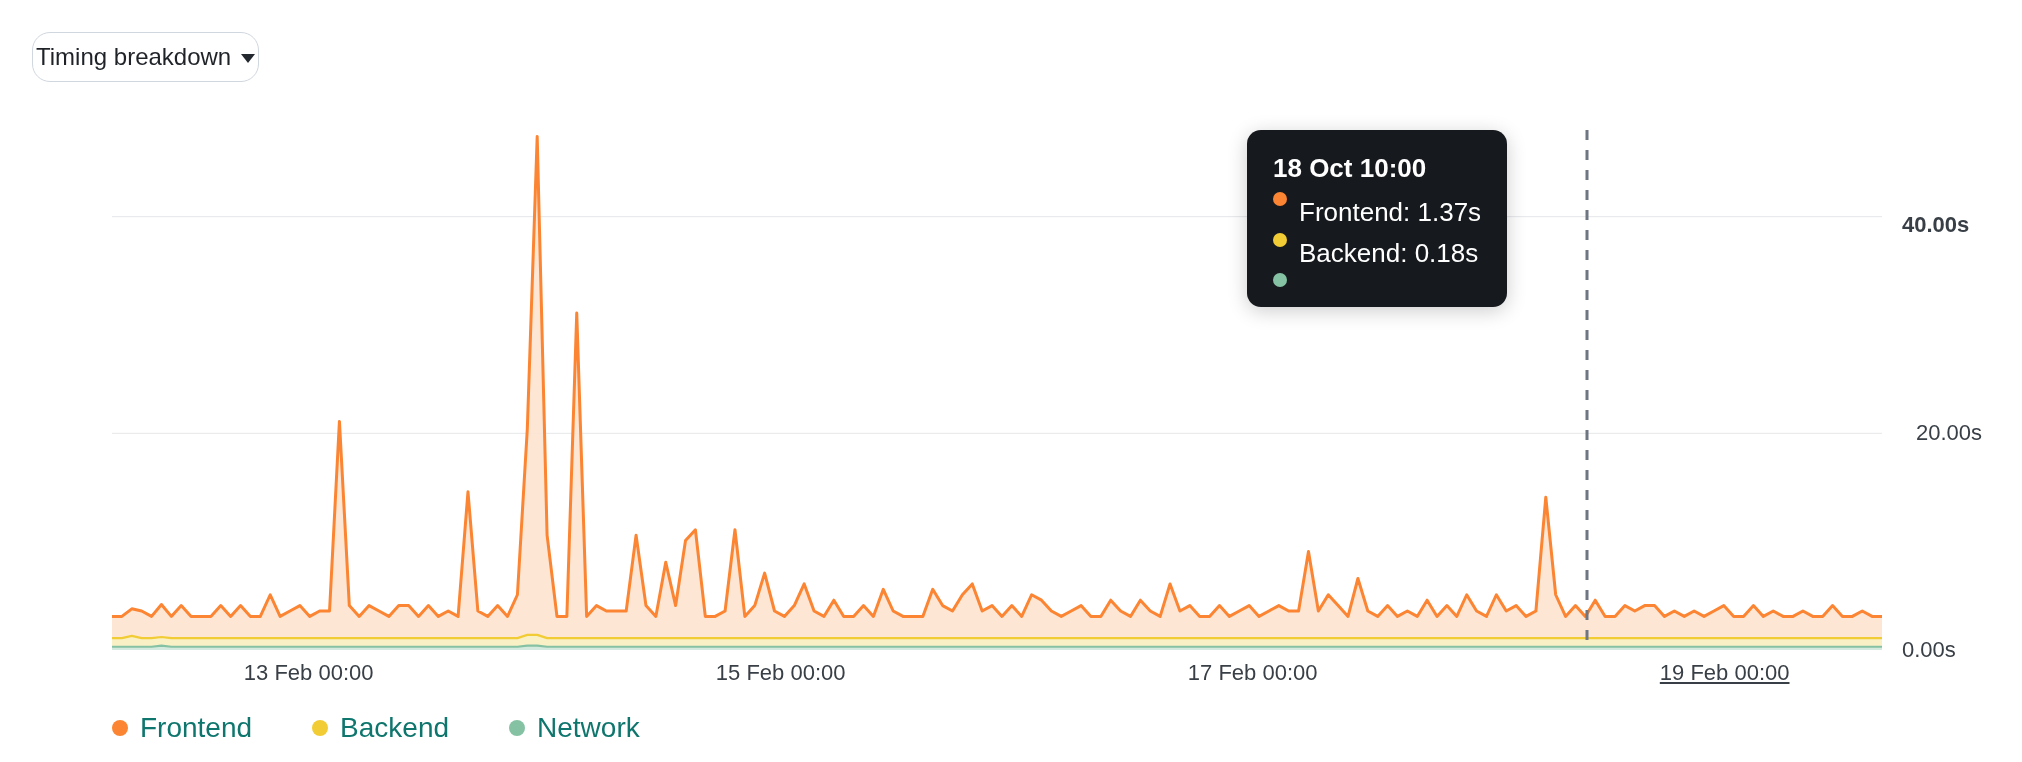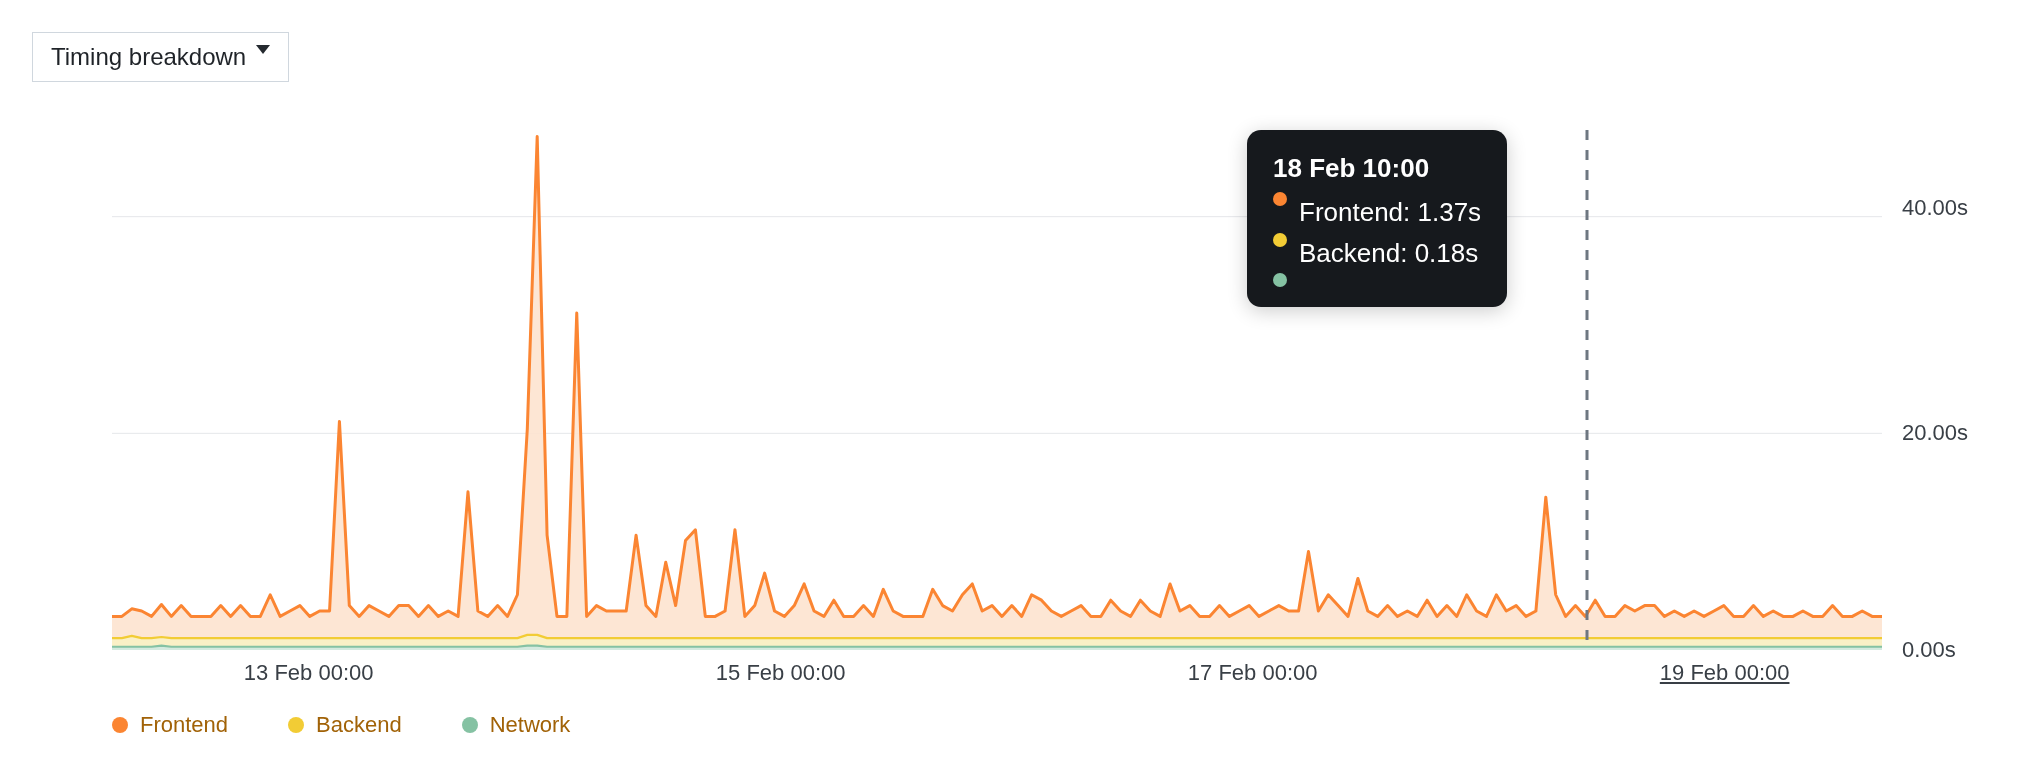--- a/index.html
+++ b/index.html
@@ -15,24 +15,25 @@
   .root {
     position: relative;
     width: 2022px;
     height: 762px;
   }
   .dropdown {
     position: absolute;
     top: 32px;
     left: 32px;
     display: inline-flex;
+    align-items: center;
     gap: 10px;
-    padding: 10px 18px;
+    padding: 10px 3px;
     border: 1px solid #d0d7de;
-    border-radius: 0;
+    border-radius: 18px;
     background: #fff;
     font-size: 24px;
     font-weight: 400;
     cursor: pointer;
     user-select: none;
   }
   .caret {
     width: 0; height: 0;
     border-left: 7px solid transparent;
     border-right: 7px solid transparent;
@@ -69,22 +70,22 @@
     white-space: nowrap;
   }
   .x-tick { top: 530px; transform: translateX(-50%); }
   .y-tick { left: 1790px; transform: translateY(-50%); }
   .legend {
     position: absolute;
     left: 112px;
     top: 712px;
     display: flex;
     gap: 60px;
-    font-size: 22px;
-    color: #a16207;
+    font-size: 28px;
+    color: #0f766e;
   }
   .legend-item {
     display: flex;
     align-items: center;
     gap: 12px;
   }
   .dot {
     width: 16px; height: 16px; border-radius: 50%;
   }
   .tooltip {
@@ -119,31 +120,31 @@
         <path d="M 0 516.75 L 9.888268156424598 516.75 L 19.776536312849164 516.75 L 29.664804469273722 516.75 L 39.55307262569833 516.75 L 49.44134078212289 515.6666666666666 L 59.32960893854749 516.75 L 69.21787709497207 516.75 L 79.10614525139665 516.75 L 88.99441340782123 516.75 L 98.88268156424579 516.75 L 108.77094972067037 516.75 L 118.65921787709497 516.75 L 128.54748603351956 516.75 L 138.43575418994413 516.75 L 148.3240223463687 516.75 L 158.2122905027933 516.75 L 168.10055865921788 516.75 L 177.98882681564245 516.75 L 187.87709497206703 516.75 L 197.76536312849157 516.75 L 207.6536312849162 516.75 L 217.54189944134075 516.75 L 227.43016759776538 516.75 L 237.31843575418995 516.75 L 247.20670391061452 516.75 L 257.0949720670391 516.75 L 266.9832402234637 516.75 L 276.87150837988827 516.75 L 286.7597765363128 516.75 L 296.6480446927374 516.75 L 306.536312849162 516.75 L 316.4245810055866 516.75 L 326.3128491620112 516.75 L 336.20111731843576 516.75 L 346.0893854748603 516.75 L 355.9776536312849 516.75 L 365.86592178770957 516.75 L 375.75418994413405 516.75 L 385.64245810055866 516.75 L 395.53072625698314 516.75 L 405.41899441340786 516.75 L 415.3072625698324 515.6666666666666 L 425.195530726257 515.6666666666666 L 435.0837988826815 516.75 L 444.97206703910615 516.75 L 454.86033519553075 516.75 L 464.7486033519553 516.75 L 474.6368715083799 516.75 L 484.52513966480444 516.75 L 494.41340782122904 516.75 L 504.3016759776536 516.75 L 514.1899441340782 516.75 L 524.0782122905028 516.75 L 533.9664804469274 516.75 L 543.8547486033519 516.75 L 553.7430167597765 516.75 L 563.6312849162011 516.75 L 573.5195530726256 516.75 L 583.4078212290502 516.75 L 593.2960893854748 516.75 L 603.1843575418994 516.75 L 613.072625698324 516.75 L 622.9608938547486 516.75 L 632.8491620111732 516.75 L 642.7374301675977 516.75 L 652.6256983240224 516.75 L 662.5139664804469 516.75 L 672.4022346368715 516.75 L 682.290502793296 516.75 L 692.1787709497206 516.75 L 702.0670391061453 516.75 L 711.9553072625698 516.75 L 721.8435754189944 516.75 L 731.7318435754191 516.75 L 741.6201117318435 516.75 L 751.5083798882681 516.75 L 761.3966480446927 516.75 L 771.2849162011173 516.75 L 781.1731843575419 516.75 L 791.0614525139663 516.75 L 800.9497206703911 516.75 L 810.8379888268157 516.75 L 820.7262569832401 516.75 L 830.6145251396648 516.75 L 840.5027932960894 516.75 L 850.391061452514 516.75 L 860.2793296089385 516.75 L 870.167597765363 516.75 L 880.0558659217877 516.75 L 889.9441340782123 516.75 L 899.8324022346368 516.75 L 909.7206703910615 516.75 L 919.608938547486 516.75 L 929.4972067039106 516.75 L 939.3854748603353 516.75 L 949.2737430167598 516.75 L 959.1620111731844 516.75 L 969.0502793296089 516.75 L 978.9385474860336 516.75 L 988.8268156424581 516.75 L 998.7150837988827 516.75 L 1008.6033519553072 516.75 L 1018.4916201117319 516.75 L 1028.3798882681565 516.75 L 1038.268156424581 516.75 L 1048.1564245810057 516.75 L 1058.04469273743 516.75 L 1067.932960893855 516.75 L 1077.8212290502793 516.75 L 1087.7094972067039 516.75 L 1097.5977653631285 516.75 L 1107.486033519553 516.75 L 1117.3743016759774 516.75 L 1127.2625698324023 516.75 L 1137.1508379888269 516.75 L 1147.0391061452513 516.75 L 1156.927374301676 516.75 L 1166.8156424581005 516.75 L 1176.7039106145253 516.75 L 1186.5921787709497 516.75 L 1196.4804469273743 516.75 L 1206.3687150837989 516.75 L 1216.2569832402235 516.75 L 1226.145251396648 516.75 L 1236.0335195530727 516.75 L 1245.9217877094973 516.75 L 1255.8100558659216 516.75 L 1265.6983240223465 516.75 L 1275.5865921787708 516.75 L 1285.4748603351954 516.75 L 1295.36312849162 516.75 L 1305.2513966480449 516.75 L 1315.1396648044692 516.75 L 1325.0279329608938 516.75 L 1334.9162011173185 516.75 L 1344.804469273743 516.75 L 1354.6927374301677 516.75 L 1364.581005586592 516.75 L 1374.4692737430169 516.75 L 1384.3575418994412 516.75 L 1394.2458100558658 516.75 L 1404.1340782122907 516.75 L 1414.022346368715 516.75 L 1423.9106145251396 516.75 L 1433.7988826815642 516.75 L 1443.6871508379888 516.75 L 1453.5754189944134 516.75 L 1463.4636871508383 516.75 L 1473.3519553072626 516.75 L 1483.240223463687 516.75 L 1493.1284916201118 516.75 L 1503.0167597765362 516.75 L 1512.905027932961 516.75 L 1522.7932960893854 516.75 L 1532.68156424581 516.75 L 1542.5698324022346 516.75 L 1552.4581005586595 516.75 L 1562.3463687150838 516.75 L 1572.2346368715084 516.75 L 1582.1229050279326 516.75 L 1592.0111731843576 516.75 L 1601.8994413407822 516.75 L 1611.7877094972066 516.75 L 1621.6759776536314 516.75 L 1631.5642458100558 516.75 L 1641.4525139664802 516.75 L 1651.3407821229052 516.75 L 1661.2290502793296 516.75 L 1671.117318435754 516.75 L 1681.0055865921788 516.75 L 1690.8938547486034 516.75 L 1700.782122905028 516.75 L 1710.6703910614528 516.75 L 1720.558659217877 516.75 L 1730.4469273743016 516.75 L 1740.335195530726 516.75 L 1750.2234636871508 516.75 L 1760.1117318435754 516.75 L 1770 516.75 L 1770 520 L 1760.1117318435754 520 L 1750.2234636871508 520 L 1740.335195530726 520 L 1730.4469273743016 520 L 1720.558659217877 520 L 1710.6703910614528 520 L 1700.782122905028 520 L 1690.8938547486034 520 L 1681.0055865921788 520 L 1671.117318435754 520 L 1661.2290502793296 520 L 1651.3407821229052 520 L 1641.4525139664802 520 L 1631.5642458100558 520 L 1621.6759776536314 520 L 1611.7877094972066 520 L 1601.8994413407822 520 L 1592.0111731843576 520 L 1582.1229050279326 520 L 1572.2346368715084 520 L 1562.3463687150838 520 L 1552.4581005586595 520 L 1542.5698324022346 520 L 1532.68156424581 520 L 1522.7932960893854 520 L 1512.905027932961 520 L 1503.0167597765362 520 L 1493.1284916201118 520 L 1483.240223463687 520 L 1473.3519553072626 520 L 1463.4636871508383 520 L 1453.5754189944134 520 L 1443.6871508379888 520 L 1433.7988826815642 520 L 1423.9106145251396 520 L 1414.022346368715 520 L 1404.1340782122907 520 L 1394.2458100558658 520 L 1384.3575418994412 520 L 1374.4692737430169 520 L 1364.581005586592 520 L 1354.6927374301677 520 L 1344.804469273743 520 L 1334.9162011173185 520 L 1325.0279329608938 520 L 1315.1396648044692 520 L 1305.2513966480449 520 L 1295.36312849162 520 L 1285.4748603351954 520 L 1275.5865921787708 520 L 1265.6983240223465 520 L 1255.8100558659216 520 L 1245.9217877094973 520 L 1236.0335195530727 520 L 1226.145251396648 520 L 1216.2569832402235 520 L 1206.3687150837989 520 L 1196.4804469273743 520 L 1186.5921787709497 520 L 1176.7039106145253 520 L 1166.8156424581005 520 L 1156.927374301676 520 L 1147.0391061452513 520 L 1137.1508379888269 520 L 1127.2625698324023 520 L 1117.3743016759774 520 L 1107.486033519553 520 L 1097.5977653631285 520 L 1087.7094972067039 520 L 1077.8212290502793 520 L 1067.932960893855 520 L 1058.04469273743 520 L 1048.1564245810057 520 L 1038.268156424581 520 L 1028.3798882681565 520 L 1018.4916201117319 520 L 1008.6033519553072 520 L 998.7150837988827 520 L 988.8268156424581 520 L 978.9385474860336 520 L 969.0502793296089 520 L 959.1620111731844 520 L 949.2737430167598 520 L 939.3854748603353 520 L 929.4972067039106 520 L 919.608938547486 520 L 909.7206703910615 520 L 899.8324022346368 520 L 889.9441340782123 520 L 880.0558659217877 520 L 870.167597765363 520 L 860.2793296089385 520 L 850.391061452514 520 L 840.5027932960894 520 L 830.6145251396648 520 L 820.7262569832401 520 L 810.8379888268157 520 L 800.9497206703911 520 L 791.0614525139663 520 L 781.1731843575419 520 L 771.2849162011173 520 L 761.3966480446927 520 L 751.5083798882681 520 L 741.6201117318435 520 L 731.7318435754191 520 L 721.8435754189944 520 L 711.9553072625698 520 L 702.0670391061453 520 L 692.1787709497206 520 L 682.290502793296 520 L 672.4022346368715 520 L 662.5139664804469 520 L 652.6256983240224 520 L 642.7374301675977 520 L 632.8491620111732 520 L 622.9608938547486 520 L 613.072625698324 520 L 603.1843575418994 520 L 593.2960893854748 520 L 583.4078212290502 520 L 573.5195530726256 520 L 563.6312849162011 520 L 553.7430167597765 520 L 543.8547486033519 520 L 533.9664804469274 520 L 524.0782122905028 520 L 514.1899441340782 520 L 504.3016759776536 520 L 494.41340782122904 520 L 484.52513966480444 520 L 474.6368715083799 520 L 464.7486033519553 520 L 454.86033519553075 520 L 444.97206703910615 520 L 435.0837988826815 520 L 425.195530726257 520 L 415.3072625698324 520 L 405.41899441340786 520 L 395.53072625698314 520 L 385.64245810055866 520 L 375.75418994413405 520 L 365.86592178770957 520 L 355.9776536312849 520 L 346.0893854748603 520 L 336.20111731843576 520 L 326.3128491620112 520 L 316.4245810055866 520 L 306.536312849162 520 L 296.6480446927374 520 L 286.7597765363128 520 L 276.87150837988827 520 L 266.9832402234637 520 L 257.0949720670391 520 L 247.20670391061452 520 L 237.31843575418995 520 L 227.43016759776538 520 L 217.54189944134075 520 L 207.6536312849162 520 L 197.76536312849157 520 L 187.87709497206703 520 L 177.98882681564245 520 L 168.10055865921788 520 L 158.2122905027933 520 L 148.3240223463687 520 L 138.43575418994413 520 L 128.54748603351956 520 L 118.65921787709497 520 L 108.77094972067037 520 L 98.88268156424579 520 L 88.99441340782123 520 L 79.10614525139665 520 L 69.21787709497207 520 L 59.32960893854749 520 L 49.44134078212289 520 L 39.55307262569833 520 L 29.664804469273722 520 L 19.776536312849164 520 L 9.888268156424598 520 L 0 520 Z" fill="#cfe8dc" fill-opacity="0.9" stroke="none"></path>
         <path d="M 0 508.0833333333333 L 9.888268156424598 508.0833333333333 L 19.776536312849164 505.9166666666667 L 29.664804469273722 508.0833333333333 L 39.55307262569833 508.0833333333333 L 49.44134078212289 507 L 59.32960893854749 508.0833333333333 L 69.21787709497207 508.0833333333333 L 79.10614525139665 508.0833333333333 L 88.99441340782123 508.0833333333333 L 98.88268156424579 508.0833333333333 L 108.77094972067037 508.0833333333333 L 118.65921787709497 508.0833333333333 L 128.54748603351956 508.0833333333333 L 138.43575418994413 508.0833333333333 L 148.3240223463687 508.0833333333333 L 158.2122905027933 508.0833333333333 L 168.10055865921788 508.0833333333333 L 177.98882681564245 508.0833333333333 L 187.87709497206703 508.0833333333333 L 197.76536312849157 508.0833333333333 L 207.6536312849162 508.0833333333333 L 217.54189944134075 508.0833333333333 L 227.43016759776538 508.0833333333333 L 237.31843575418995 508.0833333333333 L 247.20670391061452 508.0833333333333 L 257.0949720670391 508.0833333333333 L 266.9832402234637 508.0833333333333 L 276.87150837988827 508.0833333333333 L 286.7597765363128 508.0833333333333 L 296.6480446927374 508.0833333333333 L 306.536312849162 508.0833333333333 L 316.4245810055866 508.0833333333333 L 326.3128491620112 508.0833333333333 L 336.20111731843576 508.0833333333333 L 346.0893854748603 508.0833333333333 L 355.9776536312849 508.0833333333333 L 365.86592178770957 508.0833333333333 L 375.75418994413405 508.0833333333333 L 385.64245810055866 508.0833333333333 L 395.53072625698314 508.0833333333333 L 405.41899441340786 508.0833333333333 L 415.3072625698324 504.8333333333333 L 425.195530726257 504.8333333333333 L 435.0837988826815 508.0833333333333 L 444.97206703910615 508.0833333333333 L 454.86033519553075 508.0833333333333 L 464.7486033519553 508.0833333333333 L 474.6368715083799 508.0833333333333 L 484.52513966480444 508.0833333333333 L 494.41340782122904 508.0833333333333 L 504.3016759776536 508.0833333333333 L 514.1899441340782 508.0833333333333 L 524.0782122905028 508.0833333333333 L 533.9664804469274 508.0833333333333 L 543.8547486033519 508.0833333333333 L 553.7430167597765 508.0833333333333 L 563.6312849162011 508.0833333333333 L 573.5195530726256 508.0833333333333 L 583.4078212290502 508.0833333333333 L 593.2960893854748 508.0833333333333 L 603.1843575418994 508.0833333333333 L 613.072625698324 508.0833333333333 L 622.9608938547486 508.0833333333333 L 632.8491620111732 508.0833333333333 L 642.7374301675977 508.0833333333333 L 652.6256983240224 508.0833333333333 L 662.5139664804469 508.0833333333333 L 672.4022346368715 508.0833333333333 L 682.290502793296 508.0833333333333 L 692.1787709497206 508.0833333333333 L 702.0670391061453 508.0833333333333 L 711.9553072625698 508.0833333333333 L 721.8435754189944 508.0833333333333 L 731.7318435754191 508.0833333333333 L 741.6201117318435 508.0833333333333 L 751.5083798882681 508.0833333333333 L 761.3966480446927 508.0833333333333 L 771.2849162011173 508.0833333333333 L 781.1731843575419 508.0833333333333 L 791.0614525139663 508.0833333333333 L 800.9497206703911 508.0833333333333 L 810.8379888268157 508.0833333333333 L 820.7262569832401 508.0833333333333 L 830.6145251396648 508.0833333333333 L 840.5027932960894 508.0833333333333 L 850.391061452514 508.0833333333333 L 860.2793296089385 508.0833333333333 L 870.167597765363 508.0833333333333 L 880.0558659217877 508.0833333333333 L 889.9441340782123 508.0833333333333 L 899.8324022346368 508.0833333333333 L 909.7206703910615 508.0833333333333 L 919.608938547486 508.0833333333333 L 929.4972067039106 508.0833333333333 L 939.3854748603353 508.0833333333333 L 949.2737430167598 508.0833333333333 L 959.1620111731844 508.0833333333333 L 969.0502793296089 508.0833333333333 L 978.9385474860336 508.0833333333333 L 988.8268156424581 508.0833333333333 L 998.7150837988827 508.0833333333333 L 1008.6033519553072 508.0833333333333 L 1018.4916201117319 508.0833333333333 L 1028.3798882681565 508.0833333333333 L 1038.268156424581 508.0833333333333 L 1048.1564245810057 508.0833333333333 L 1058.04469273743 508.0833333333333 L 1067.932960893855 508.0833333333333 L 1077.8212290502793 508.0833333333333 L 1087.7094972067039 508.0833333333333 L 1097.5977653631285 508.0833333333333 L 1107.486033519553 508.0833333333333 L 1117.3743016759774 508.0833333333333 L 1127.2625698324023 508.0833333333333 L 1137.1508379888269 508.0833333333333 L 1147.0391061452513 508.0833333333333 L 1156.927374301676 508.0833333333333 L 1166.8156424581005 508.0833333333333 L 1176.7039106145253 508.0833333333333 L 1186.5921787709497 508.0833333333333 L 1196.4804469273743 508.0833333333333 L 1206.3687150837989 508.0833333333333 L 1216.2569832402235 508.0833333333333 L 1226.145251396648 508.0833333333333 L 1236.0335195530727 508.0833333333333 L 1245.9217877094973 508.0833333333333 L 1255.8100558659216 508.0833333333333 L 1265.6983240223465 508.0833333333333 L 1275.5865921787708 508.0833333333333 L 1285.4748603351954 508.0833333333333 L 1295.36312849162 508.0833333333333 L 1305.2513966480449 508.0833333333333 L 1315.1396648044692 508.0833333333333 L 1325.0279329608938 508.0833333333333 L 1334.9162011173185 508.0833333333333 L 1344.804469273743 508.0833333333333 L 1354.6927374301677 508.0833333333333 L 1364.581005586592 508.0833333333333 L 1374.4692737430169 508.0833333333333 L 1384.3575418994412 508.0833333333333 L 1394.2458100558658 508.0833333333333 L 1404.1340782122907 508.0833333333333 L 1414.022346368715 508.0833333333333 L 1423.9106145251396 508.0833333333333 L 1433.7988826815642 508.0833333333333 L 1443.6871508379888 508.0833333333333 L 1453.5754189944134 508.0833333333333 L 1463.4636871508383 508.0833333333333 L 1473.3519553072626 508.0833333333333 L 1483.240223463687 508.0833333333333 L 1493.1284916201118 508.0833333333333 L 1503.0167597765362 508.0833333333333 L 1512.905027932961 508.0833333333333 L 1522.7932960893854 508.0833333333333 L 1532.68156424581 508.0833333333333 L 1542.5698324022346 508.0833333333333 L 1552.4581005586595 508.0833333333333 L 1562.3463687150838 508.0833333333333 L 1572.2346368715084 508.0833333333333 L 1582.1229050279326 508.0833333333333 L 1592.0111731843576 508.0833333333333 L 1601.8994413407822 508.0833333333333 L 1611.7877094972066 508.0833333333333 L 1621.6759776536314 508.0833333333333 L 1631.5642458100558 508.0833333333333 L 1641.4525139664802 508.0833333333333 L 1651.3407821229052 508.0833333333333 L 1661.2290502793296 508.0833333333333 L 1671.117318435754 508.0833333333333 L 1681.0055865921788 508.0833333333333 L 1690.8938547486034 508.0833333333333 L 1700.782122905028 508.0833333333333 L 1710.6703910614528 508.0833333333333 L 1720.558659217877 508.0833333333333 L 1730.4469273743016 508.0833333333333 L 1740.335195530726 508.0833333333333 L 1750.2234636871508 508.0833333333333 L 1760.1117318435754 508.0833333333333 L 1770 508.0833333333333 L 1770 516.75 L 1760.1117318435754 516.75 L 1750.2234636871508 516.75 L 1740.335195530726 516.75 L 1730.4469273743016 516.75 L 1720.558659217877 516.75 L 1710.6703910614528 516.75 L 1700.782122905028 516.75 L 1690.8938547486034 516.75 L 1681.0055865921788 516.75 L 1671.117318435754 516.75 L 1661.2290502793296 516.75 L 1651.3407821229052 516.75 L 1641.4525139664802 516.75 L 1631.5642458100558 516.75 L 1621.6759776536314 516.75 L 1611.7877094972066 516.75 L 1601.8994413407822 516.75 L 1592.0111731843576 516.75 L 1582.1229050279326 516.75 L 1572.2346368715084 516.75 L 1562.3463687150838 516.75 L 1552.4581005586595 516.75 L 1542.5698324022346 516.75 L 1532.68156424581 516.75 L 1522.7932960893854 516.75 L 1512.905027932961 516.75 L 1503.0167597765362 516.75 L 1493.1284916201118 516.75 L 1483.240223463687 516.75 L 1473.3519553072626 516.75 L 1463.4636871508383 516.75 L 1453.5754189944134 516.75 L 1443.6871508379888 516.75 L 1433.7988826815642 516.75 L 1423.9106145251396 516.75 L 1414.022346368715 516.75 L 1404.1340782122907 516.75 L 1394.2458100558658 516.75 L 1384.3575418994412 516.75 L 1374.4692737430169 516.75 L 1364.581005586592 516.75 L 1354.6927374301677 516.75 L 1344.804469273743 516.75 L 1334.9162011173185 516.75 L 1325.0279329608938 516.75 L 1315.1396648044692 516.75 L 1305.2513966480449 516.75 L 1295.36312849162 516.75 L 1285.4748603351954 516.75 L 1275.5865921787708 516.75 L 1265.6983240223465 516.75 L 1255.8100558659216 516.75 L 1245.9217877094973 516.75 L 1236.0335195530727 516.75 L 1226.145251396648 516.75 L 1216.2569832402235 516.75 L 1206.3687150837989 516.75 L 1196.4804469273743 516.75 L 1186.5921787709497 516.75 L 1176.7039106145253 516.75 L 1166.8156424581005 516.75 L 1156.927374301676 516.75 L 1147.0391061452513 516.75 L 1137.1508379888269 516.75 L 1127.2625698324023 516.75 L 1117.3743016759774 516.75 L 1107.486033519553 516.75 L 1097.5977653631285 516.75 L 1087.7094972067039 516.75 L 1077.8212290502793 516.75 L 1067.932960893855 516.75 L 1058.04469273743 516.75 L 1048.1564245810057 516.75 L 1038.268156424581 516.75 L 1028.3798882681565 516.75 L 1018.4916201117319 516.75 L 1008.6033519553072 516.75 L 998.7150837988827 516.75 L 988.8268156424581 516.75 L 978.9385474860336 516.75 L 969.0502793296089 516.75 L 959.1620111731844 516.75 L 949.2737430167598 516.75 L 939.3854748603353 516.75 L 929.4972067039106 516.75 L 919.608938547486 516.75 L 909.7206703910615 516.75 L 899.8324022346368 516.75 L 889.9441340782123 516.75 L 880.0558659217877 516.75 L 870.167597765363 516.75 L 860.2793296089385 516.75 L 850.391061452514 516.75 L 840.5027932960894 516.75 L 830.6145251396648 516.75 L 820.7262569832401 516.75 L 810.8379888268157 516.75 L 800.9497206703911 516.75 L 791.0614525139663 516.75 L 781.1731843575419 516.75 L 771.2849162011173 516.75 L 761.3966480446927 516.75 L 751.5083798882681 516.75 L 741.6201117318435 516.75 L 731.7318435754191 516.75 L 721.8435754189944 516.75 L 711.9553072625698 516.75 L 702.0670391061453 516.75 L 692.1787709497206 516.75 L 682.290502793296 516.75 L 672.4022346368715 516.75 L 662.5139664804469 516.75 L 652.6256983240224 516.75 L 642.7374301675977 516.75 L 632.8491620111732 516.75 L 622.9608938547486 516.75 L 613.072625698324 516.75 L 603.1843575418994 516.75 L 593.2960893854748 516.75 L 583.4078212290502 516.75 L 573.5195530726256 516.75 L 563.6312849162011 516.75 L 553.7430167597765 516.75 L 543.8547486033519 516.75 L 533.9664804469274 516.75 L 524.0782122905028 516.75 L 514.1899441340782 516.75 L 504.3016759776536 516.75 L 494.41340782122904 516.75 L 484.52513966480444 516.75 L 474.6368715083799 516.75 L 464.7486033519553 516.75 L 454.86033519553075 516.75 L 444.97206703910615 516.75 L 435.0837988826815 516.75 L 425.195530726257 515.6666666666666 L 415.3072625698324 515.6666666666666 L 405.41899441340786 516.75 L 395.53072625698314 516.75 L 385.64245810055866 516.75 L 375.75418994413405 516.75 L 365.86592178770957 516.75 L 355.9776536312849 516.75 L 346.0893854748603 516.75 L 336.20111731843576 516.75 L 326.3128491620112 516.75 L 316.4245810055866 516.75 L 306.536312849162 516.75 L 296.6480446927374 516.75 L 286.7597765363128 516.75 L 276.87150837988827 516.75 L 266.9832402234637 516.75 L 257.0949720670391 516.75 L 247.20670391061452 516.75 L 237.31843575418995 516.75 L 227.43016759776538 516.75 L 217.54189944134075 516.75 L 207.6536312849162 516.75 L 197.76536312849157 516.75 L 187.87709497206703 516.75 L 177.98882681564245 516.75 L 168.10055865921788 516.75 L 158.2122905027933 516.75 L 148.3240223463687 516.75 L 138.43575418994413 516.75 L 128.54748603351956 516.75 L 118.65921787709497 516.75 L 108.77094972067037 516.75 L 98.88268156424579 516.75 L 88.99441340782123 516.75 L 79.10614525139665 516.75 L 69.21787709497207 516.75 L 59.32960893854749 516.75 L 49.44134078212289 515.6666666666666 L 39.55307262569833 516.75 L 29.664804469273722 516.75 L 19.776536312849164 516.75 L 9.888268156424598 516.75 L 0 516.75 Z" fill="#f9eec0" fill-opacity="0.9" stroke="none"></path>
         <path d="M 0 486.4166666666667 L 9.888268156424598 486.4166666666667 L 19.776536312849164 478.8333333333333 L 29.664804469273722 481 L 39.55307262569833 486.4166666666667 L 49.44134078212289 474.5 L 59.32960893854749 486.4166666666667 L 69.21787709497207 475.58333333333337 L 79.10614525139665 486.4166666666667 L 88.99441340782123 486.4166666666667 L 98.88268156424579 486.4166666666667 L 108.77094972067037 475.58333333333337 L 118.65921787709497 486.4166666666667 L 128.54748603351956 475.58333333333337 L 138.43575418994413 486.4166666666667 L 148.3240223463687 486.4166666666667 L 158.2122905027933 464.75 L 168.10055865921788 486.4166666666667 L 177.98882681564245 481 L 187.87709497206703 475.58333333333337 L 197.76536312849157 486.4166666666667 L 207.6536312849162 481 L 217.54189944134075 481 L 227.43016759776538 291.41666666666663 L 237.31843575418995 475.58333333333337 L 247.20670391061452 486.4166666666667 L 257.0949720670391 475.58333333333337 L 266.9832402234637 481 L 276.87150837988827 486.4166666666667 L 286.7597765363128 475.58333333333337 L 296.6480446927374 475.58333333333337 L 306.536312849162 486.4166666666667 L 316.4245810055866 475.58333333333337 L 326.3128491620112 486.4166666666667 L 336.20111731843576 481 L 346.0893854748603 486.4166666666667 L 355.9776536312849 361.83333333333337 L 365.86592178770957 481 L 375.75418994413405 486.4166666666667 L 385.64245810055866 475.58333333333337 L 395.53072625698314 486.4166666666667 L 405.41899441340786 464.75 L 415.3072625698324 299 L 425.195530726257 6.5 L 435.0837988826815 405.1666666666667 L 444.97206703910615 486.4166666666667 L 454.86033519553075 486.4166666666667 L 464.7486033519553 183.08333333333331 L 474.6368715083799 486.4166666666667 L 484.52513966480444 475.58333333333337 L 494.41340782122904 481 L 504.3016759776536 481 L 514.1899441340782 481 L 524.0782122905028 405.1666666666667 L 533.9664804469274 475.58333333333337 L 543.8547486033519 486.4166666666667 L 553.7430167597765 432.25 L 563.6312849162011 475.58333333333337 L 573.5195530726256 410.5833333333333 L 583.4078212290502 399.75 L 593.2960893854748 486.4166666666667 L 603.1843575418994 486.4166666666667 L 613.072625698324 481 L 622.9608938547486 399.75 L 632.8491620111732 486.4166666666667 L 642.7374301675977 475.58333333333337 L 652.6256983240224 443.0833333333333 L 662.5139664804469 481 L 672.4022346368715 486.4166666666667 L 682.290502793296 475.58333333333337 L 692.1787709497206 453.9166666666667 L 702.0670391061453 481 L 711.9553072625698 486.4166666666667 L 721.8435754189944 470.1666666666667 L 731.7318435754191 486.4166666666667 L 741.6201117318435 486.4166666666667 L 751.5083798882681 475.58333333333337 L 761.3966480446927 486.4166666666667 L 771.2849162011173 459.33333333333337 L 781.1731843575419 481 L 791.0614525139663 486.4166666666667 L 800.9497206703911 486.4166666666667 L 810.8379888268157 486.4166666666667 L 820.7262569832401 459.33333333333337 L 830.6145251396648 475.58333333333337 L 840.5027932960894 481 L 850.391061452514 464.75 L 860.2793296089385 453.9166666666667 L 870.167597765363 481 L 880.0558659217877 475.58333333333337 L 889.9441340782123 486.4166666666667 L 899.8324022346368 475.58333333333337 L 909.7206703910615 486.4166666666667 L 919.608938547486 464.75 L 929.4972067039106 470.1666666666667 L 939.3854748603353 481 L 949.2737430167598 486.4166666666667 L 959.1620111731844 481 L 969.0502793296089 475.58333333333337 L 978.9385474860336 486.4166666666667 L 988.8268156424581 486.4166666666667 L 998.7150837988827 470.1666666666667 L 1008.6033519553072 481 L 1018.4916201117319 486.4166666666667 L 1028.3798882681565 470.1666666666667 L 1038.268156424581 481 L 1048.1564245810057 486.4166666666667 L 1058.04469273743 453.9166666666667 L 1067.932960893855 481 L 1077.8212290502793 475.58333333333337 L 1087.7094972067039 486.4166666666667 L 1097.5977653631285 486.4166666666667 L 1107.486033519553 475.58333333333337 L 1117.3743016759774 486.4166666666667 L 1127.2625698324023 481 L 1137.1508379888269 475.58333333333337 L 1147.0391061452513 486.4166666666667 L 1156.927374301676 481 L 1166.8156424581005 475.58333333333337 L 1176.7039106145253 481 L 1186.5921787709497 481 L 1196.4804469273743 421.4166666666667 L 1206.3687150837989 481 L 1216.2569832402235 464.75 L 1226.145251396648 475.58333333333337 L 1236.0335195530727 486.4166666666667 L 1245.9217877094973 448.5 L 1255.8100558659216 481 L 1265.6983240223465 486.4166666666667 L 1275.5865921787708 475.58333333333337 L 1285.4748603351954 486.4166666666667 L 1295.36312849162 481 L 1305.2513966480449 486.4166666666667 L 1315.1396648044692 470.1666666666667 L 1325.0279329608938 486.4166666666667 L 1334.9162011173185 475.58333333333337 L 1344.804469273743 486.4166666666667 L 1354.6927374301677 464.75 L 1364.581005586592 481 L 1374.4692737430169 486.4166666666667 L 1384.3575418994412 464.75 L 1394.2458100558658 481 L 1404.1340782122907 475.58333333333337 L 1414.022346368715 486.4166666666667 L 1423.9106145251396 481 L 1433.7988826815642 367.25 L 1443.6871508379888 464.75 L 1453.5754189944134 486.4166666666667 L 1463.4636871508383 475.58333333333337 L 1473.3519553072626 486.4166666666667 L 1483.240223463687 470.1666666666667 L 1493.1284916201118 486.4166666666667 L 1503.0167597765362 486.4166666666667 L 1512.905027932961 475.58333333333337 L 1522.7932960893854 481 L 1532.68156424581 475.58333333333337 L 1542.5698324022346 475.58333333333337 L 1552.4581005586595 486.4166666666667 L 1562.3463687150838 481 L 1572.2346368715084 486.4166666666667 L 1582.1229050279326 481 L 1592.0111731843576 486.4166666666667 L 1601.8994413407822 481 L 1611.7877094972066 475.58333333333337 L 1621.6759776536314 486.4166666666667 L 1631.5642458100558 486.4166666666667 L 1641.4525139664802 475.58333333333337 L 1651.3407821229052 486.4166666666667 L 1661.2290502793296 481 L 1671.117318435754 486.4166666666667 L 1681.0055865921788 486.4166666666667 L 1690.8938547486034 481 L 1700.782122905028 486.4166666666667 L 1710.6703910614528 486.4166666666667 L 1720.558659217877 475.58333333333337 L 1730.4469273743016 486.4166666666667 L 1740.335195530726 486.4166666666667 L 1750.2234636871508 481 L 1760.1117318435754 486.4166666666667 L 1770 486.4166666666667 L 1770 508.0833333333333 L 1760.1117318435754 508.0833333333333 L 1750.2234636871508 508.0833333333333 L 1740.335195530726 508.0833333333333 L 1730.4469273743016 508.0833333333333 L 1720.558659217877 508.0833333333333 L 1710.6703910614528 508.0833333333333 L 1700.782122905028 508.0833333333333 L 1690.8938547486034 508.0833333333333 L 1681.0055865921788 508.0833333333333 L 1671.117318435754 508.0833333333333 L 1661.2290502793296 508.0833333333333 L 1651.3407821229052 508.0833333333333 L 1641.4525139664802 508.0833333333333 L 1631.5642458100558 508.0833333333333 L 1621.6759776536314 508.0833333333333 L 1611.7877094972066 508.0833333333333 L 1601.8994413407822 508.0833333333333 L 1592.0111731843576 508.0833333333333 L 1582.1229050279326 508.0833333333333 L 1572.2346368715084 508.0833333333333 L 1562.3463687150838 508.0833333333333 L 1552.4581005586595 508.0833333333333 L 1542.5698324022346 508.0833333333333 L 1532.68156424581 508.0833333333333 L 1522.7932960893854 508.0833333333333 L 1512.905027932961 508.0833333333333 L 1503.0167597765362 508.0833333333333 L 1493.1284916201118 508.0833333333333 L 1483.240223463687 508.0833333333333 L 1473.3519553072626 508.0833333333333 L 1463.4636871508383 508.0833333333333 L 1453.5754189944134 508.0833333333333 L 1443.6871508379888 508.0833333333333 L 1433.7988826815642 508.0833333333333 L 1423.9106145251396 508.0833333333333 L 1414.022346368715 508.0833333333333 L 1404.1340782122907 508.0833333333333 L 1394.2458100558658 508.0833333333333 L 1384.3575418994412 508.0833333333333 L 1374.4692737430169 508.0833333333333 L 1364.581005586592 508.0833333333333 L 1354.6927374301677 508.0833333333333 L 1344.804469273743 508.0833333333333 L 1334.9162011173185 508.0833333333333 L 1325.0279329608938 508.0833333333333 L 1315.1396648044692 508.0833333333333 L 1305.2513966480449 508.0833333333333 L 1295.36312849162 508.0833333333333 L 1285.4748603351954 508.0833333333333 L 1275.5865921787708 508.0833333333333 L 1265.6983240223465 508.0833333333333 L 1255.8100558659216 508.0833333333333 L 1245.9217877094973 508.0833333333333 L 1236.0335195530727 508.0833333333333 L 1226.145251396648 508.0833333333333 L 1216.2569832402235 508.0833333333333 L 1206.3687150837989 508.0833333333333 L 1196.4804469273743 508.0833333333333 L 1186.5921787709497 508.0833333333333 L 1176.7039106145253 508.0833333333333 L 1166.8156424581005 508.0833333333333 L 1156.927374301676 508.0833333333333 L 1147.0391061452513 508.0833333333333 L 1137.1508379888269 508.0833333333333 L 1127.2625698324023 508.0833333333333 L 1117.3743016759774 508.0833333333333 L 1107.486033519553 508.0833333333333 L 1097.5977653631285 508.0833333333333 L 1087.7094972067039 508.0833333333333 L 1077.8212290502793 508.0833333333333 L 1067.932960893855 508.0833333333333 L 1058.04469273743 508.0833333333333 L 1048.1564245810057 508.0833333333333 L 1038.268156424581 508.0833333333333 L 1028.3798882681565 508.0833333333333 L 1018.4916201117319 508.0833333333333 L 1008.6033519553072 508.0833333333333 L 998.7150837988827 508.0833333333333 L 988.8268156424581 508.0833333333333 L 978.9385474860336 508.0833333333333 L 969.0502793296089 508.0833333333333 L 959.1620111731844 508.0833333333333 L 949.2737430167598 508.0833333333333 L 939.3854748603353 508.0833333333333 L 929.4972067039106 508.0833333333333 L 919.608938547486 508.0833333333333 L 909.7206703910615 508.0833333333333 L 899.8324022346368 508.0833333333333 L 889.9441340782123 508.0833333333333 L 880.0558659217877 508.0833333333333 L 870.167597765363 508.0833333333333 L 860.2793296089385 508.0833333333333 L 850.391061452514 508.0833333333333 L 840.5027932960894 508.0833333333333 L 830.6145251396648 508.0833333333333 L 820.7262569832401 508.0833333333333 L 810.8379888268157 508.0833333333333 L 800.9497206703911 508.0833333333333 L 791.0614525139663 508.0833333333333 L 781.1731843575419 508.0833333333333 L 771.2849162011173 508.0833333333333 L 761.3966480446927 508.0833333333333 L 751.5083798882681 508.0833333333333 L 741.6201117318435 508.0833333333333 L 731.7318435754191 508.0833333333333 L 721.8435754189944 508.0833333333333 L 711.9553072625698 508.0833333333333 L 702.0670391061453 508.0833333333333 L 692.1787709497206 508.0833333333333 L 682.290502793296 508.0833333333333 L 672.4022346368715 508.0833333333333 L 662.5139664804469 508.0833333333333 L 652.6256983240224 508.0833333333333 L 642.7374301675977 508.0833333333333 L 632.8491620111732 508.0833333333333 L 622.9608938547486 508.0833333333333 L 613.072625698324 508.0833333333333 L 603.1843575418994 508.0833333333333 L 593.2960893854748 508.0833333333333 L 583.4078212290502 508.0833333333333 L 573.5195530726256 508.0833333333333 L 563.6312849162011 508.0833333333333 L 553.7430167597765 508.0833333333333 L 543.8547486033519 508.0833333333333 L 533.9664804469274 508.0833333333333 L 524.0782122905028 508.0833333333333 L 514.1899441340782 508.0833333333333 L 504.3016759776536 508.0833333333333 L 494.41340782122904 508.0833333333333 L 484.52513966480444 508.0833333333333 L 474.6368715083799 508.0833333333333 L 464.7486033519553 508.0833333333333 L 454.86033519553075 508.0833333333333 L 444.97206703910615 508.0833333333333 L 435.0837988826815 508.0833333333333 L 425.195530726257 504.8333333333333 L 415.3072625698324 504.8333333333333 L 405.41899441340786 508.0833333333333 L 395.53072625698314 508.0833333333333 L 385.64245810055866 508.0833333333333 L 375.75418994413405 508.0833333333333 L 365.86592178770957 508.0833333333333 L 355.9776536312849 508.0833333333333 L 346.0893854748603 508.0833333333333 L 336.20111731843576 508.0833333333333 L 326.3128491620112 508.0833333333333 L 316.4245810055866 508.0833333333333 L 306.536312849162 508.0833333333333 L 296.6480446927374 508.0833333333333 L 286.7597765363128 508.0833333333333 L 276.87150837988827 508.0833333333333 L 266.9832402234637 508.0833333333333 L 257.0949720670391 508.0833333333333 L 247.20670391061452 508.0833333333333 L 237.31843575418995 508.0833333333333 L 227.43016759776538 508.0833333333333 L 217.54189944134075 508.0833333333333 L 207.6536312849162 508.0833333333333 L 197.76536312849157 508.0833333333333 L 187.87709497206703 508.0833333333333 L 177.98882681564245 508.0833333333333 L 168.10055865921788 508.0833333333333 L 158.2122905027933 508.0833333333333 L 148.3240223463687 508.0833333333333 L 138.43575418994413 508.0833333333333 L 128.54748603351956 508.0833333333333 L 118.65921787709497 508.0833333333333 L 108.77094972067037 508.0833333333333 L 98.88268156424579 508.0833333333333 L 88.99441340782123 508.0833333333333 L 79.10614525139665 508.0833333333333 L 69.21787709497207 508.0833333333333 L 59.32960893854749 508.0833333333333 L 49.44134078212289 507 L 39.55307262569833 508.0833333333333 L 29.664804469273722 508.0833333333333 L 19.776536312849164 505.9166666666667 L 9.888268156424598 508.0833333333333 L 0 508.0833333333333 Z" fill="#fde3cf" fill-opacity="0.9" stroke="none"></path>
         <path d="M 0 486.4166666666667 L 9.888268156424598 486.4166666666667 L 19.776536312849164 478.8333333333333 L 29.664804469273722 481 L 39.55307262569833 486.4166666666667 L 49.44134078212289 474.5 L 59.32960893854749 486.4166666666667 L 69.21787709497207 475.58333333333337 L 79.10614525139665 486.4166666666667 L 88.99441340782123 486.4166666666667 L 98.88268156424579 486.4166666666667 L 108.77094972067037 475.58333333333337 L 118.65921787709497 486.4166666666667 L 128.54748603351956 475.58333333333337 L 138.43575418994413 486.4166666666667 L 148.3240223463687 486.4166666666667 L 158.2122905027933 464.75 L 168.10055865921788 486.4166666666667 L 177.98882681564245 481 L 187.87709497206703 475.58333333333337 L 197.76536312849157 486.4166666666667 L 207.6536312849162 481 L 217.54189944134075 481 L 227.43016759776538 291.41666666666663 L 237.31843575418995 475.58333333333337 L 247.20670391061452 486.4166666666667 L 257.0949720670391 475.58333333333337 L 266.9832402234637 481 L 276.87150837988827 486.4166666666667 L 286.7597765363128 475.58333333333337 L 296.6480446927374 475.58333333333337 L 306.536312849162 486.4166666666667 L 316.4245810055866 475.58333333333337 L 326.3128491620112 486.4166666666667 L 336.20111731843576 481 L 346.0893854748603 486.4166666666667 L 355.9776536312849 361.83333333333337 L 365.86592178770957 481 L 375.75418994413405 486.4166666666667 L 385.64245810055866 475.58333333333337 L 395.53072625698314 486.4166666666667 L 405.41899441340786 464.75 L 415.3072625698324 299 L 425.195530726257 6.5 L 435.0837988826815 405.1666666666667 L 444.97206703910615 486.4166666666667 L 454.86033519553075 486.4166666666667 L 464.7486033519553 183.08333333333331 L 474.6368715083799 486.4166666666667 L 484.52513966480444 475.58333333333337 L 494.41340782122904 481 L 504.3016759776536 481 L 514.1899441340782 481 L 524.0782122905028 405.1666666666667 L 533.9664804469274 475.58333333333337 L 543.8547486033519 486.4166666666667 L 553.7430167597765 432.25 L 563.6312849162011 475.58333333333337 L 573.5195530726256 410.5833333333333 L 583.4078212290502 399.75 L 593.2960893854748 486.4166666666667 L 603.1843575418994 486.4166666666667 L 613.072625698324 481 L 622.9608938547486 399.75 L 632.8491620111732 486.4166666666667 L 642.7374301675977 475.58333333333337 L 652.6256983240224 443.0833333333333 L 662.5139664804469 481 L 672.4022346368715 486.4166666666667 L 682.290502793296 475.58333333333337 L 692.1787709497206 453.9166666666667 L 702.0670391061453 481 L 711.9553072625698 486.4166666666667 L 721.8435754189944 470.1666666666667 L 731.7318435754191 486.4166666666667 L 741.6201117318435 486.4166666666667 L 751.5083798882681 475.58333333333337 L 761.3966480446927 486.4166666666667 L 771.2849162011173 459.33333333333337 L 781.1731843575419 481 L 791.0614525139663 486.4166666666667 L 800.9497206703911 486.4166666666667 L 810.8379888268157 486.4166666666667 L 820.7262569832401 459.33333333333337 L 830.6145251396648 475.58333333333337 L 840.5027932960894 481 L 850.391061452514 464.75 L 860.2793296089385 453.9166666666667 L 870.167597765363 481 L 880.0558659217877 475.58333333333337 L 889.9441340782123 486.4166666666667 L 899.8324022346368 475.58333333333337 L 909.7206703910615 486.4166666666667 L 919.608938547486 464.75 L 929.4972067039106 470.1666666666667 L 939.3854748603353 481 L 949.2737430167598 486.4166666666667 L 959.1620111731844 481 L 969.0502793296089 475.58333333333337 L 978.9385474860336 486.4166666666667 L 988.8268156424581 486.4166666666667 L 998.7150837988827 470.1666666666667 L 1008.6033519553072 481 L 1018.4916201117319 486.4166666666667 L 1028.3798882681565 470.1666666666667 L 1038.268156424581 481 L 1048.1564245810057 486.4166666666667 L 1058.04469273743 453.9166666666667 L 1067.932960893855 481 L 1077.8212290502793 475.58333333333337 L 1087.7094972067039 486.4166666666667 L 1097.5977653631285 486.4166666666667 L 1107.486033519553 475.58333333333337 L 1117.3743016759774 486.4166666666667 L 1127.2625698324023 481 L 1137.1508379888269 475.58333333333337 L 1147.0391061452513 486.4166666666667 L 1156.927374301676 481 L 1166.8156424581005 475.58333333333337 L 1176.7039106145253 481 L 1186.5921787709497 481 L 1196.4804469273743 421.4166666666667 L 1206.3687150837989 481 L 1216.2569832402235 464.75 L 1226.145251396648 475.58333333333337 L 1236.0335195530727 486.4166666666667 L 1245.9217877094973 448.5 L 1255.8100558659216 481 L 1265.6983240223465 486.4166666666667 L 1275.5865921787708 475.58333333333337 L 1285.4748603351954 486.4166666666667 L 1295.36312849162 481 L 1305.2513966480449 486.4166666666667 L 1315.1396648044692 470.1666666666667 L 1325.0279329608938 486.4166666666667 L 1334.9162011173185 475.58333333333337 L 1344.804469273743 486.4166666666667 L 1354.6927374301677 464.75 L 1364.581005586592 481 L 1374.4692737430169 486.4166666666667 L 1384.3575418994412 464.75 L 1394.2458100558658 481 L 1404.1340782122907 475.58333333333337 L 1414.022346368715 486.4166666666667 L 1423.9106145251396 481 L 1433.7988826815642 367.25 L 1443.6871508379888 464.75 L 1453.5754189944134 486.4166666666667 L 1463.4636871508383 475.58333333333337 L 1473.3519553072626 486.4166666666667 L 1483.240223463687 470.1666666666667 L 1493.1284916201118 486.4166666666667 L 1503.0167597765362 486.4166666666667 L 1512.905027932961 475.58333333333337 L 1522.7932960893854 481 L 1532.68156424581 475.58333333333337 L 1542.5698324022346 475.58333333333337 L 1552.4581005586595 486.4166666666667 L 1562.3463687150838 481 L 1572.2346368715084 486.4166666666667 L 1582.1229050279326 481 L 1592.0111731843576 486.4166666666667 L 1601.8994413407822 481 L 1611.7877094972066 475.58333333333337 L 1621.6759776536314 486.4166666666667 L 1631.5642458100558 486.4166666666667 L 1641.4525139664802 475.58333333333337 L 1651.3407821229052 486.4166666666667 L 1661.2290502793296 481 L 1671.117318435754 486.4166666666667 L 1681.0055865921788 486.4166666666667 L 1690.8938547486034 481 L 1700.782122905028 486.4166666666667 L 1710.6703910614528 486.4166666666667 L 1720.558659217877 475.58333333333337 L 1730.4469273743016 486.4166666666667 L 1740.335195530726 486.4166666666667 L 1750.2234636871508 481 L 1760.1117318435754 486.4166666666667 L 1770 486.4166666666667" fill="none" stroke="#fb8532" stroke-width="3" stroke-linejoin="round"></path>
         <path d="M 0 508.0833333333333 L 9.888268156424598 508.0833333333333 L 19.776536312849164 505.9166666666667 L 29.664804469273722 508.0833333333333 L 39.55307262569833 508.0833333333333 L 49.44134078212289 507 L 59.32960893854749 508.0833333333333 L 69.21787709497207 508.0833333333333 L 79.10614525139665 508.0833333333333 L 88.99441340782123 508.0833333333333 L 98.88268156424579 508.0833333333333 L 108.77094972067037 508.0833333333333 L 118.65921787709497 508.0833333333333 L 128.54748603351956 508.0833333333333 L 138.43575418994413 508.0833333333333 L 148.3240223463687 508.0833333333333 L 158.2122905027933 508.0833333333333 L 168.10055865921788 508.0833333333333 L 177.98882681564245 508.0833333333333 L 187.87709497206703 508.0833333333333 L 197.76536312849157 508.0833333333333 L 207.6536312849162 508.0833333333333 L 217.54189944134075 508.0833333333333 L 227.43016759776538 508.0833333333333 L 237.31843575418995 508.0833333333333 L 247.20670391061452 508.0833333333333 L 257.0949720670391 508.0833333333333 L 266.9832402234637 508.0833333333333 L 276.87150837988827 508.0833333333333 L 286.7597765363128 508.0833333333333 L 296.6480446927374 508.0833333333333 L 306.536312849162 508.0833333333333 L 316.4245810055866 508.0833333333333 L 326.3128491620112 508.0833333333333 L 336.20111731843576 508.0833333333333 L 346.0893854748603 508.0833333333333 L 355.9776536312849 508.0833333333333 L 365.86592178770957 508.0833333333333 L 375.75418994413405 508.0833333333333 L 385.64245810055866 508.0833333333333 L 395.53072625698314 508.0833333333333 L 405.41899441340786 508.0833333333333 L 415.3072625698324 504.8333333333333 L 425.195530726257 504.8333333333333 L 435.0837988826815 508.0833333333333 L 444.97206703910615 508.0833333333333 L 454.86033519553075 508.0833333333333 L 464.7486033519553 508.0833333333333 L 474.6368715083799 508.0833333333333 L 484.52513966480444 508.0833333333333 L 494.41340782122904 508.0833333333333 L 504.3016759776536 508.0833333333333 L 514.1899441340782 508.0833333333333 L 524.0782122905028 508.0833333333333 L 533.9664804469274 508.0833333333333 L 543.8547486033519 508.0833333333333 L 553.7430167597765 508.0833333333333 L 563.6312849162011 508.0833333333333 L 573.5195530726256 508.0833333333333 L 583.4078212290502 508.0833333333333 L 593.2960893854748 508.0833333333333 L 603.1843575418994 508.0833333333333 L 613.072625698324 508.0833333333333 L 622.9608938547486 508.0833333333333 L 632.8491620111732 508.0833333333333 L 642.7374301675977 508.0833333333333 L 652.6256983240224 508.0833333333333 L 662.5139664804469 508.0833333333333 L 672.4022346368715 508.0833333333333 L 682.290502793296 508.0833333333333 L 692.1787709497206 508.0833333333333 L 702.0670391061453 508.0833333333333 L 711.9553072625698 508.0833333333333 L 721.8435754189944 508.0833333333333 L 731.7318435754191 508.0833333333333 L 741.6201117318435 508.0833333333333 L 751.5083798882681 508.0833333333333 L 761.3966480446927 508.0833333333333 L 771.2849162011173 508.0833333333333 L 781.1731843575419 508.0833333333333 L 791.0614525139663 508.0833333333333 L 800.9497206703911 508.0833333333333 L 810.8379888268157 508.0833333333333 L 820.7262569832401 508.0833333333333 L 830.6145251396648 508.0833333333333 L 840.5027932960894 508.0833333333333 L 850.391061452514 508.0833333333333 L 860.2793296089385 508.0833333333333 L 870.167597765363 508.0833333333333 L 880.0558659217877 508.0833333333333 L 889.9441340782123 508.0833333333333 L 899.8324022346368 508.0833333333333 L 909.7206703910615 508.0833333333333 L 919.608938547486 508.0833333333333 L 929.4972067039106 508.0833333333333 L 939.3854748603353 508.0833333333333 L 949.2737430167598 508.0833333333333 L 959.1620111731844 508.0833333333333 L 969.0502793296089 508.0833333333333 L 978.9385474860336 508.0833333333333 L 988.8268156424581 508.0833333333333 L 998.7150837988827 508.0833333333333 L 1008.6033519553072 508.0833333333333 L 1018.4916201117319 508.0833333333333 L 1028.3798882681565 508.0833333333333 L 1038.268156424581 508.0833333333333 L 1048.1564245810057 508.0833333333333 L 1058.04469273743 508.0833333333333 L 1067.932960893855 508.0833333333333 L 1077.8212290502793 508.0833333333333 L 1087.7094972067039 508.0833333333333 L 1097.5977653631285 508.0833333333333 L 1107.486033519553 508.0833333333333 L 1117.3743016759774 508.0833333333333 L 1127.2625698324023 508.0833333333333 L 1137.1508379888269 508.0833333333333 L 1147.0391061452513 508.0833333333333 L 1156.927374301676 508.0833333333333 L 1166.8156424581005 508.0833333333333 L 1176.7039106145253 508.0833333333333 L 1186.5921787709497 508.0833333333333 L 1196.4804469273743 508.0833333333333 L 1206.3687150837989 508.0833333333333 L 1216.2569832402235 508.0833333333333 L 1226.145251396648 508.0833333333333 L 1236.0335195530727 508.0833333333333 L 1245.9217877094973 508.0833333333333 L 1255.8100558659216 508.0833333333333 L 1265.6983240223465 508.0833333333333 L 1275.5865921787708 508.0833333333333 L 1285.4748603351954 508.0833333333333 L 1295.36312849162 508.0833333333333 L 1305.2513966480449 508.0833333333333 L 1315.1396648044692 508.0833333333333 L 1325.0279329608938 508.0833333333333 L 1334.9162011173185 508.0833333333333 L 1344.804469273743 508.0833333333333 L 1354.6927374301677 508.0833333333333 L 1364.581005586592 508.0833333333333 L 1374.4692737430169 508.0833333333333 L 1384.3575418994412 508.0833333333333 L 1394.2458100558658 508.0833333333333 L 1404.1340782122907 508.0833333333333 L 1414.022346368715 508.0833333333333 L 1423.9106145251396 508.0833333333333 L 1433.7988826815642 508.0833333333333 L 1443.6871508379888 508.0833333333333 L 1453.5754189944134 508.0833333333333 L 1463.4636871508383 508.0833333333333 L 1473.3519553072626 508.0833333333333 L 1483.240223463687 508.0833333333333 L 1493.1284916201118 508.0833333333333 L 1503.0167597765362 508.0833333333333 L 1512.905027932961 508.0833333333333 L 1522.7932960893854 508.0833333333333 L 1532.68156424581 508.0833333333333 L 1542.5698324022346 508.0833333333333 L 1552.4581005586595 508.0833333333333 L 1562.3463687150838 508.0833333333333 L 1572.2346368715084 508.0833333333333 L 1582.1229050279326 508.0833333333333 L 1592.0111731843576 508.0833333333333 L 1601.8994413407822 508.0833333333333 L 1611.7877094972066 508.0833333333333 L 1621.6759776536314 508.0833333333333 L 1631.5642458100558 508.0833333333333 L 1641.4525139664802 508.0833333333333 L 1651.3407821229052 508.0833333333333 L 1661.2290502793296 508.0833333333333 L 1671.117318435754 508.0833333333333 L 1681.0055865921788 508.0833333333333 L 1690.8938547486034 508.0833333333333 L 1700.782122905028 508.0833333333333 L 1710.6703910614528 508.0833333333333 L 1720.558659217877 508.0833333333333 L 1730.4469273743016 508.0833333333333 L 1740.335195530726 508.0833333333333 L 1750.2234636871508 508.0833333333333 L 1760.1117318435754 508.0833333333333 L 1770 508.0833333333333" fill="none" stroke="#f2cc35" stroke-width="2.2" stroke-linejoin="round"></path>
         <path d="M 0 516.75 L 9.888268156424598 516.75 L 19.776536312849164 516.75 L 29.664804469273722 516.75 L 39.55307262569833 516.75 L 49.44134078212289 515.6666666666666 L 59.32960893854749 516.75 L 69.21787709497207 516.75 L 79.10614525139665 516.75 L 88.99441340782123 516.75 L 98.88268156424579 516.75 L 108.77094972067037 516.75 L 118.65921787709497 516.75 L 128.54748603351956 516.75 L 138.43575418994413 516.75 L 148.3240223463687 516.75 L 158.2122905027933 516.75 L 168.10055865921788 516.75 L 177.98882681564245 516.75 L 187.87709497206703 516.75 L 197.76536312849157 516.75 L 207.6536312849162 516.75 L 217.54189944134075 516.75 L 227.43016759776538 516.75 L 237.31843575418995 516.75 L 247.20670391061452 516.75 L 257.0949720670391 516.75 L 266.9832402234637 516.75 L 276.87150837988827 516.75 L 286.7597765363128 516.75 L 296.6480446927374 516.75 L 306.536312849162 516.75 L 316.4245810055866 516.75 L 326.3128491620112 516.75 L 336.20111731843576 516.75 L 346.0893854748603 516.75 L 355.9776536312849 516.75 L 365.86592178770957 516.75 L 375.75418994413405 516.75 L 385.64245810055866 516.75 L 395.53072625698314 516.75 L 405.41899441340786 516.75 L 415.3072625698324 515.6666666666666 L 425.195530726257 515.6666666666666 L 435.0837988826815 516.75 L 444.97206703910615 516.75 L 454.86033519553075 516.75 L 464.7486033519553 516.75 L 474.6368715083799 516.75 L 484.52513966480444 516.75 L 494.41340782122904 516.75 L 504.3016759776536 516.75 L 514.1899441340782 516.75 L 524.0782122905028 516.75 L 533.9664804469274 516.75 L 543.8547486033519 516.75 L 553.7430167597765 516.75 L 563.6312849162011 516.75 L 573.5195530726256 516.75 L 583.4078212290502 516.75 L 593.2960893854748 516.75 L 603.1843575418994 516.75 L 613.072625698324 516.75 L 622.9608938547486 516.75 L 632.8491620111732 516.75 L 642.7374301675977 516.75 L 652.6256983240224 516.75 L 662.5139664804469 516.75 L 672.4022346368715 516.75 L 682.290502793296 516.75 L 692.1787709497206 516.75 L 702.0670391061453 516.75 L 711.9553072625698 516.75 L 721.8435754189944 516.75 L 731.7318435754191 516.75 L 741.6201117318435 516.75 L 751.5083798882681 516.75 L 761.3966480446927 516.75 L 771.2849162011173 516.75 L 781.1731843575419 516.75 L 791.0614525139663 516.75 L 800.9497206703911 516.75 L 810.8379888268157 516.75 L 820.7262569832401 516.75 L 830.6145251396648 516.75 L 840.5027932960894 516.75 L 850.391061452514 516.75 L 860.2793296089385 516.75 L 870.167597765363 516.75 L 880.0558659217877 516.75 L 889.9441340782123 516.75 L 899.8324022346368 516.75 L 909.7206703910615 516.75 L 919.608938547486 516.75 L 929.4972067039106 516.75 L 939.3854748603353 516.75 L 949.2737430167598 516.75 L 959.1620111731844 516.75 L 969.0502793296089 516.75 L 978.9385474860336 516.75 L 988.8268156424581 516.75 L 998.7150837988827 516.75 L 1008.6033519553072 516.75 L 1018.4916201117319 516.75 L 1028.3798882681565 516.75 L 1038.268156424581 516.75 L 1048.1564245810057 516.75 L 1058.04469273743 516.75 L 1067.932960893855 516.75 L 1077.8212290502793 516.75 L 1087.7094972067039 516.75 L 1097.5977653631285 516.75 L 1107.486033519553 516.75 L 1117.3743016759774 516.75 L 1127.2625698324023 516.75 L 1137.1508379888269 516.75 L 1147.0391061452513 516.75 L 1156.927374301676 516.75 L 1166.8156424581005 516.75 L 1176.7039106145253 516.75 L 1186.5921787709497 516.75 L 1196.4804469273743 516.75 L 1206.3687150837989 516.75 L 1216.2569832402235 516.75 L 1226.145251396648 516.75 L 1236.0335195530727 516.75 L 1245.9217877094973 516.75 L 1255.8100558659216 516.75 L 1265.6983240223465 516.75 L 1275.5865921787708 516.75 L 1285.4748603351954 516.75 L 1295.36312849162 516.75 L 1305.2513966480449 516.75 L 1315.1396648044692 516.75 L 1325.0279329608938 516.75 L 1334.9162011173185 516.75 L 1344.804469273743 516.75 L 1354.6927374301677 516.75 L 1364.581005586592 516.75 L 1374.4692737430169 516.75 L 1384.3575418994412 516.75 L 1394.2458100558658 516.75 L 1404.1340782122907 516.75 L 1414.022346368715 516.75 L 1423.9106145251396 516.75 L 1433.7988826815642 516.75 L 1443.6871508379888 516.75 L 1453.5754189944134 516.75 L 1463.4636871508383 516.75 L 1473.3519553072626 516.75 L 1483.240223463687 516.75 L 1493.1284916201118 516.75 L 1503.0167597765362 516.75 L 1512.905027932961 516.75 L 1522.7932960893854 516.75 L 1532.68156424581 516.75 L 1542.5698324022346 516.75 L 1552.4581005586595 516.75 L 1562.3463687150838 516.75 L 1572.2346368715084 516.75 L 1582.1229050279326 516.75 L 1592.0111731843576 516.75 L 1601.8994413407822 516.75 L 1611.7877094972066 516.75 L 1621.6759776536314 516.75 L 1631.5642458100558 516.75 L 1641.4525139664802 516.75 L 1651.3407821229052 516.75 L 1661.2290502793296 516.75 L 1671.117318435754 516.75 L 1681.0055865921788 516.75 L 1690.8938547486034 516.75 L 1700.782122905028 516.75 L 1710.6703910614528 516.75 L 1720.558659217877 516.75 L 1730.4469273743016 516.75 L 1740.335195530726 516.75 L 1750.2234636871508 516.75 L 1760.1117318435754 516.75 L 1770 516.75" fill="none" stroke="#85c2a3" stroke-width="2.2" stroke-linejoin="round"></path>
         <line x1="1475" x2="1475" y1="0" y2="520" class="cursor"></line>
       </svg>
     <div id="axis-labels">
         <div class="tick-label y-tick" style="top: 520px; text-align: right;">0.00s</div>
-        <div class="tick-label y-tick" style="top: 303.333px;">20.00s</div>
-        <div class="tick-label y-tick" style="top: 78px;">40.00s</div>
+        <div class="tick-label y-tick" style="top: 303.333px; margin-left: 14px;">20.00s</div>
+        <div class="tick-label y-tick" style="top: 95px; font-weight: bold;">40.00s</div>
         <div class="tick-label x-tick" style="left: 196.667px;">13 Feb 00:00</div>
         <div class="tick-label x-tick" style="left: 668.667px;">15 Feb 00:00</div>
         <div class="tick-label x-tick" style="left: 1140.67px;">17 Feb 00:00</div>
         <div class="tick-label x-tick" style="left: 1612.67px; text-decoration: underline;">19 Feb 00:00</div>
       </div>
   </div>
 
   <div class="tooltip" id="tooltip" style="left: 1247px; top: 130px;">
-    <div class="tt-title">18 Feb 10:00</div>
+    <div class="tt-title">18 Oct 10:00</div>
     <div class="tt-row">
       <span class="dot" id="tt-dot-frontend" style="background: rgb(251, 133, 50);"></span>
       <span>Frontend: 1.37s</span>
     </div>
     <div class="tt-row">
       <span class="dot" id="tt-dot-backend" style="background: rgb(242, 204, 53);"></span>
       <span>Backend: 0.18s</span>
     </div>
     <div class="tt-row">
       <span class="dot" id="tt-dot-network" style="background: rgb(133, 194, 163);"></span>

